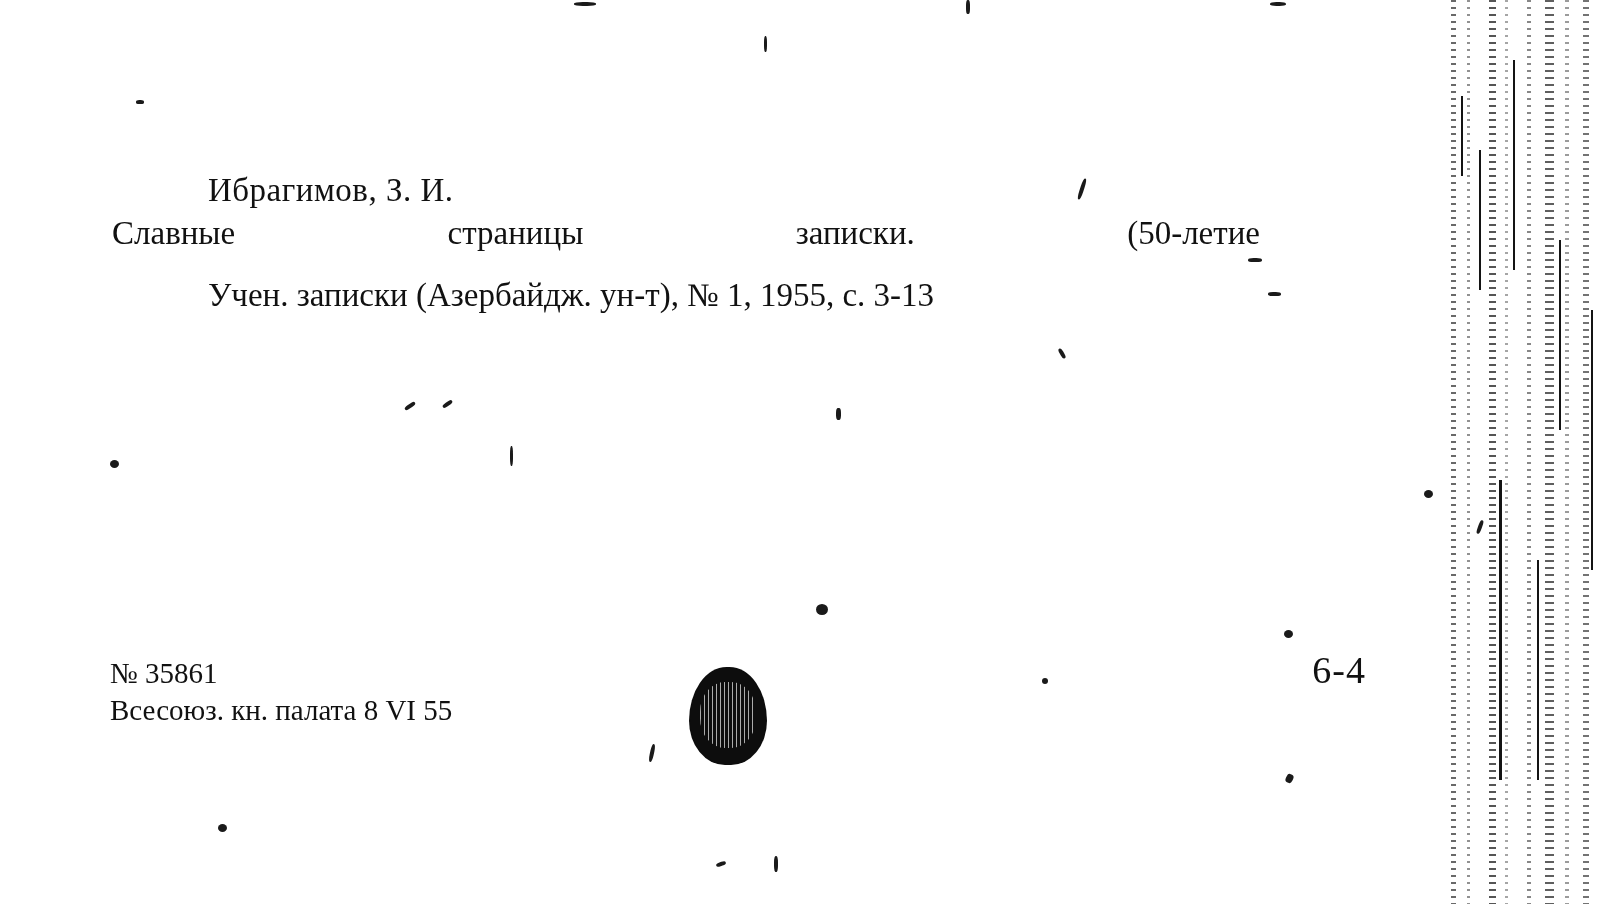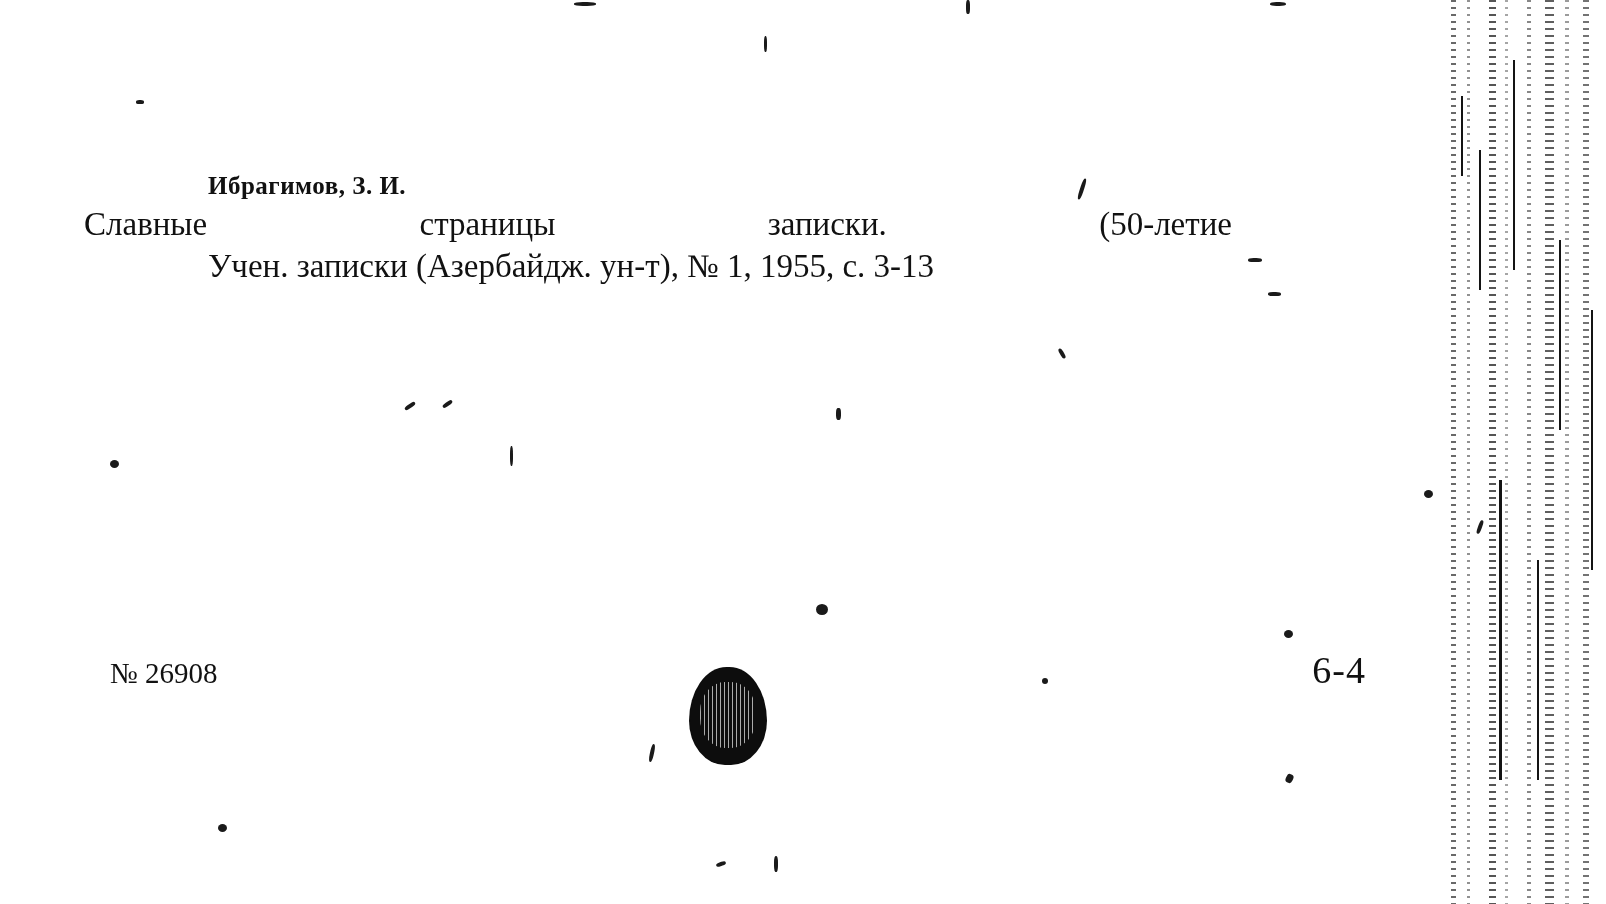--- a/index.html
+++ b/index.html
@@ -60,44 +60,44 @@
 
   
   .entry {
     position: absolute;
     left: 0;
     top: 172px;
     width: 1340px;
   }
   .author {
     font-family: "Liberation Serif", serif;
-    font-weight: bold;
-    font-size: 25px;
+    font-weight: normal;
+    font-size: 33px;
     letter-spacing: 0.5px;
     margin: 0 0 4px 208px;
     white-space: nowrap;
   }
   .title-line-1 {
     display: flex;
     justify-content: space-between;
     width: 1148px;
-    margin-left: 84px;
+    margin-left: 112px;
     font-size: 33px;
     line-height: 1.22;
   }
   .title-line-1 span { white-space: nowrap; }
   .title-line-2 {
     margin-left: 170px;
     font-size: 33px;
     line-height: 1.22;
     white-space: nowrap;
   }
   .source-line {
     margin-left: 208px;
-    margin-top: 2px;
+    margin-top: 22px;
     font-size: 33px;
     line-height: 1.22;
     white-space: nowrap;
   }
 
   
   .registration {
     position: absolute;
     left: 110px;
     top: 655px;
@@ -202,20 +202,21 @@
       <span>страницы</span>
       <span>записки.</span>
       <span>(50-летие</span>
     </div>
 
 
     <div class="source-line">Учен. записки (Азербайдж. ун-т), № 1, 1955, с. 3-13</div>
   </div>
 
   <div class="registration">
-    <div>№ 26908</div>
+    <div>№ 35861</div>
+    <div>Всесоюз. кн. палата 8 VI 55</div>
   </div>
 
   <div class="shelfmark">6-4</div>
 
   <div class="stamp"></div>
 
 </div>
 
 </body></html>

